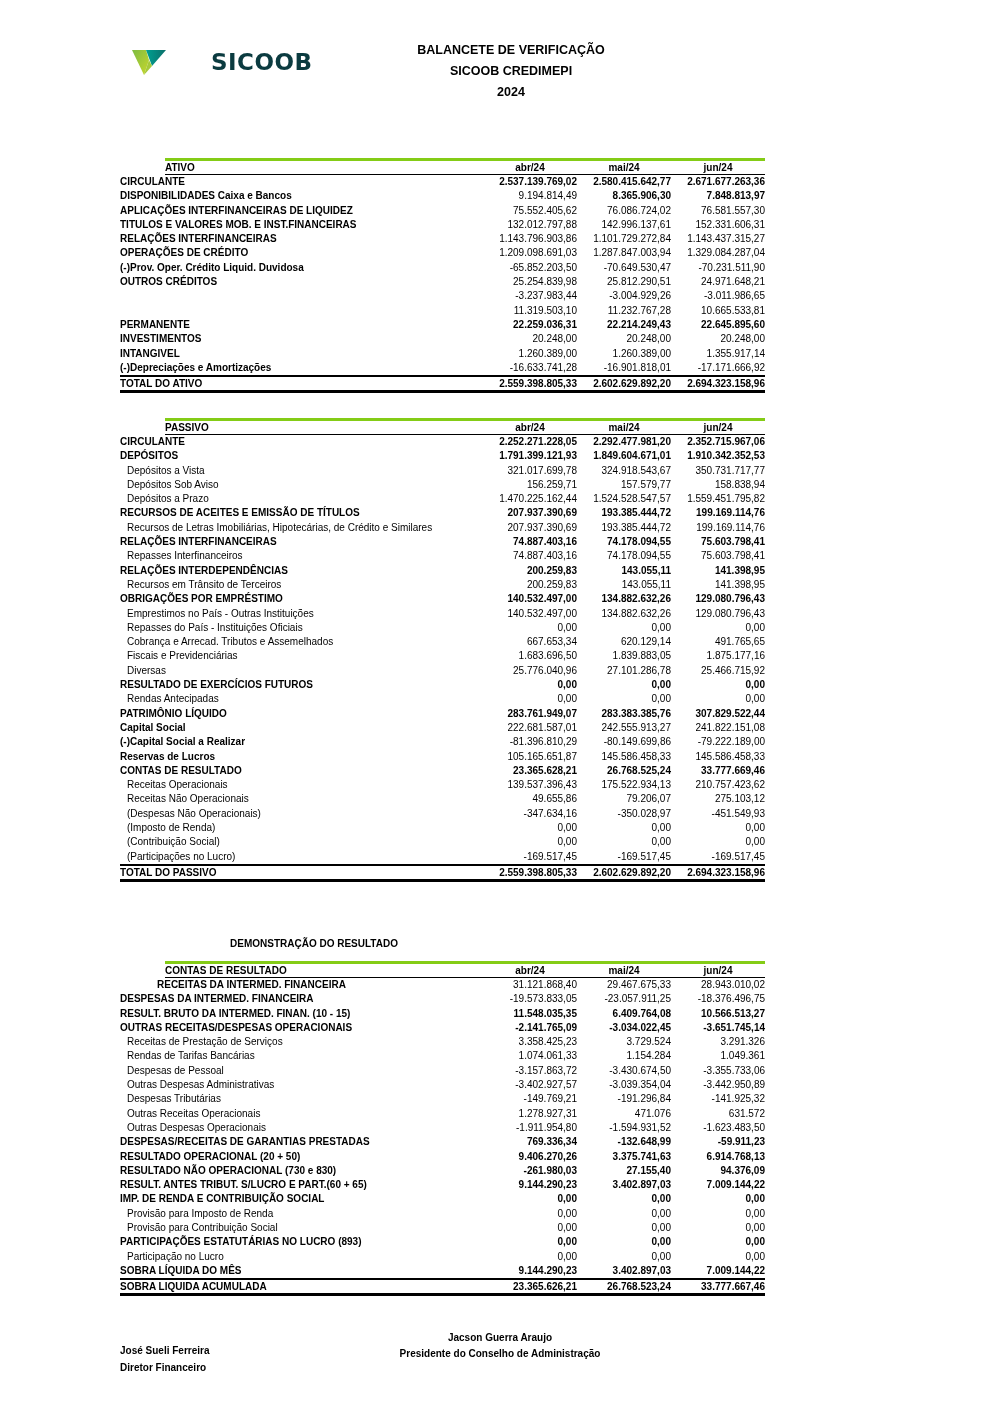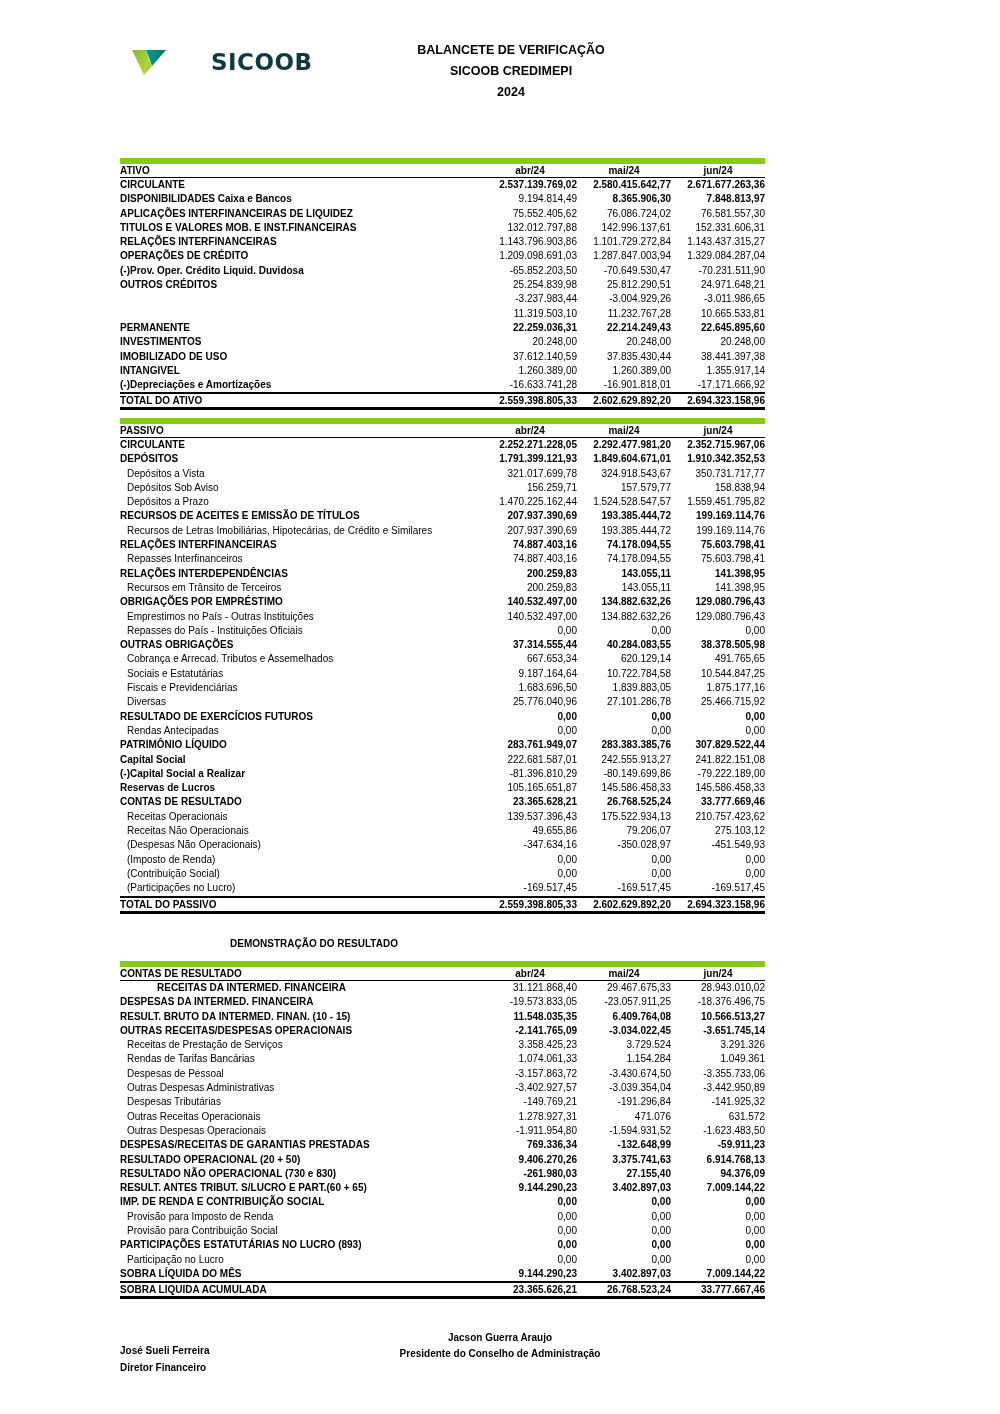--- a/index.html
+++ b/index.html
@@ -7,21 +7,21 @@
   .logo { position: absolute; left: 132px; top: 47px; display: flex; align-items: center; height: 30px; gap: 43px; }
   .logo svg { display: block; }
   .logo-text { font-family: "DejaVu Sans", sans-serif; font-weight: bold; font-size: 23px; color: #0b3b40; letter-spacing: 0.5px; margin-left: 2px; }
   .title-block { position: absolute; left: 311px; top: 40px; width: 400px; text-align: center; font-weight: bold; font-size: 12.5px; line-height: 21px; }
   .tbl { position: absolute; left: 120px; width: 645px; font-size: 10px; }
   .row { display: flex; height: 14.3px; line-height: 14.3px; white-space: nowrap; }
   .row .lbl { flex: 1; overflow: hidden; }
   .row .v { width: 94px; text-align: right; }
   .row.b { font-weight: bold; }
   .row.sub .lbl { padding-left: 7px; }
-  .row.hdr { border-top: 6px solid #84cc16; border-bottom: 1.5px solid #000; font-weight: bold; height: 13px; line-height: 13px; }
+  .row.hdr { border-top: 3px solid #84cc16; border-bottom: 1.5px solid #000; font-weight: bold; height: 13px; line-height: 13px; margin-left: 45px; }
   .row.hdr .v { text-align: center; }
   .row.tot { border-top: 2px solid #000; border-bottom: 3px solid #000; font-weight: bold; height: 13px; line-height: 13px; }
   .sect-title { position: absolute; left: 230px; top: 938px; font-weight: bold; font-size: 10px; }
   .sig { position: absolute; font-weight: bold; font-size: 10px; line-height: 17px; }
   .sig.center { text-align: center; }
 </style>
 </head>
 <body>
 
 <div class="logo">
@@ -122,26 +122,20 @@
       <div class="v">22.214.249,43</div>
       <div class="v">22.645.895,60</div>
     </div>
     <div class="row">
       <div class="lbl" style="font-weight: bold;">INVESTIMENTOS</div>
       <div class="v">20.248,00</div>
       <div class="v">20.248,00</div>
       <div class="v">20.248,00</div>
     </div>
     <div class="row">
-      <div class="lbl" style="font-weight: bold;">IMOBILIZADO DE USO</div>
-      <div class="v">37.612.140,59</div>
-      <div class="v">37.835.430,44</div>
-      <div class="v">38.441.397,38</div>
-    </div>
-    <div class="row">
       <div class="lbl" style="font-weight: bold;">INTANGIVEL</div>
       <div class="v">1.260.389,00</div>
       <div class="v">1.260.389,00</div>
       <div class="v">1.355.917,14</div>
     </div>
     <div class="row">
       <div class="lbl" style="font-weight: bold;">(-)Depreciações e Amortizações</div>
       <div class="v">-16.633.741,28</div>
       <div class="v">-16.901.818,01</div>
       <div class="v">-17.171.666,92</div>
@@ -237,37 +231,25 @@
       <div class="v">140.532.497,00</div>
       <div class="v">134.882.632,26</div>
       <div class="v">129.080.796,43</div>
     </div>
     <div class="row sub">
       <div class="lbl">Repasses do País - Instituições Oficiais</div>
       <div class="v">0,00</div>
       <div class="v">0,00</div>
       <div class="v">0,00</div>
     </div>
-    <div class="row b">
-      <div class="lbl">OUTRAS OBRIGAÇÕES</div>
-      <div class="v">37.314.555,44</div>
-      <div class="v">40.284.083,55</div>
-      <div class="v">38.378.505,98</div>
-    </div>
     <div class="row sub">
       <div class="lbl">Cobrança e Arrecad. Tributos e Assemelhados</div>
       <div class="v">667.653,34</div>
       <div class="v">620.129,14</div>
       <div class="v">491.765,65</div>
-    </div>
-    <div class="row sub">
-      <div class="lbl">Sociais e Estatutárias</div>
-      <div class="v">9.187.164,64</div>
-      <div class="v">10.722.784,58</div>
-      <div class="v">10.544.847,25</div>
     </div>
     <div class="row sub">
       <div class="lbl">Fiscais e Previdenciárias</div>
       <div class="v">1.683.696,50</div>
       <div class="v">1.839.883,05</div>
       <div class="v">1.875.177,16</div>
     </div>
     <div class="row sub">
       <div class="lbl">Diversas</div>
       <div class="v">25.776.040,96</div>

